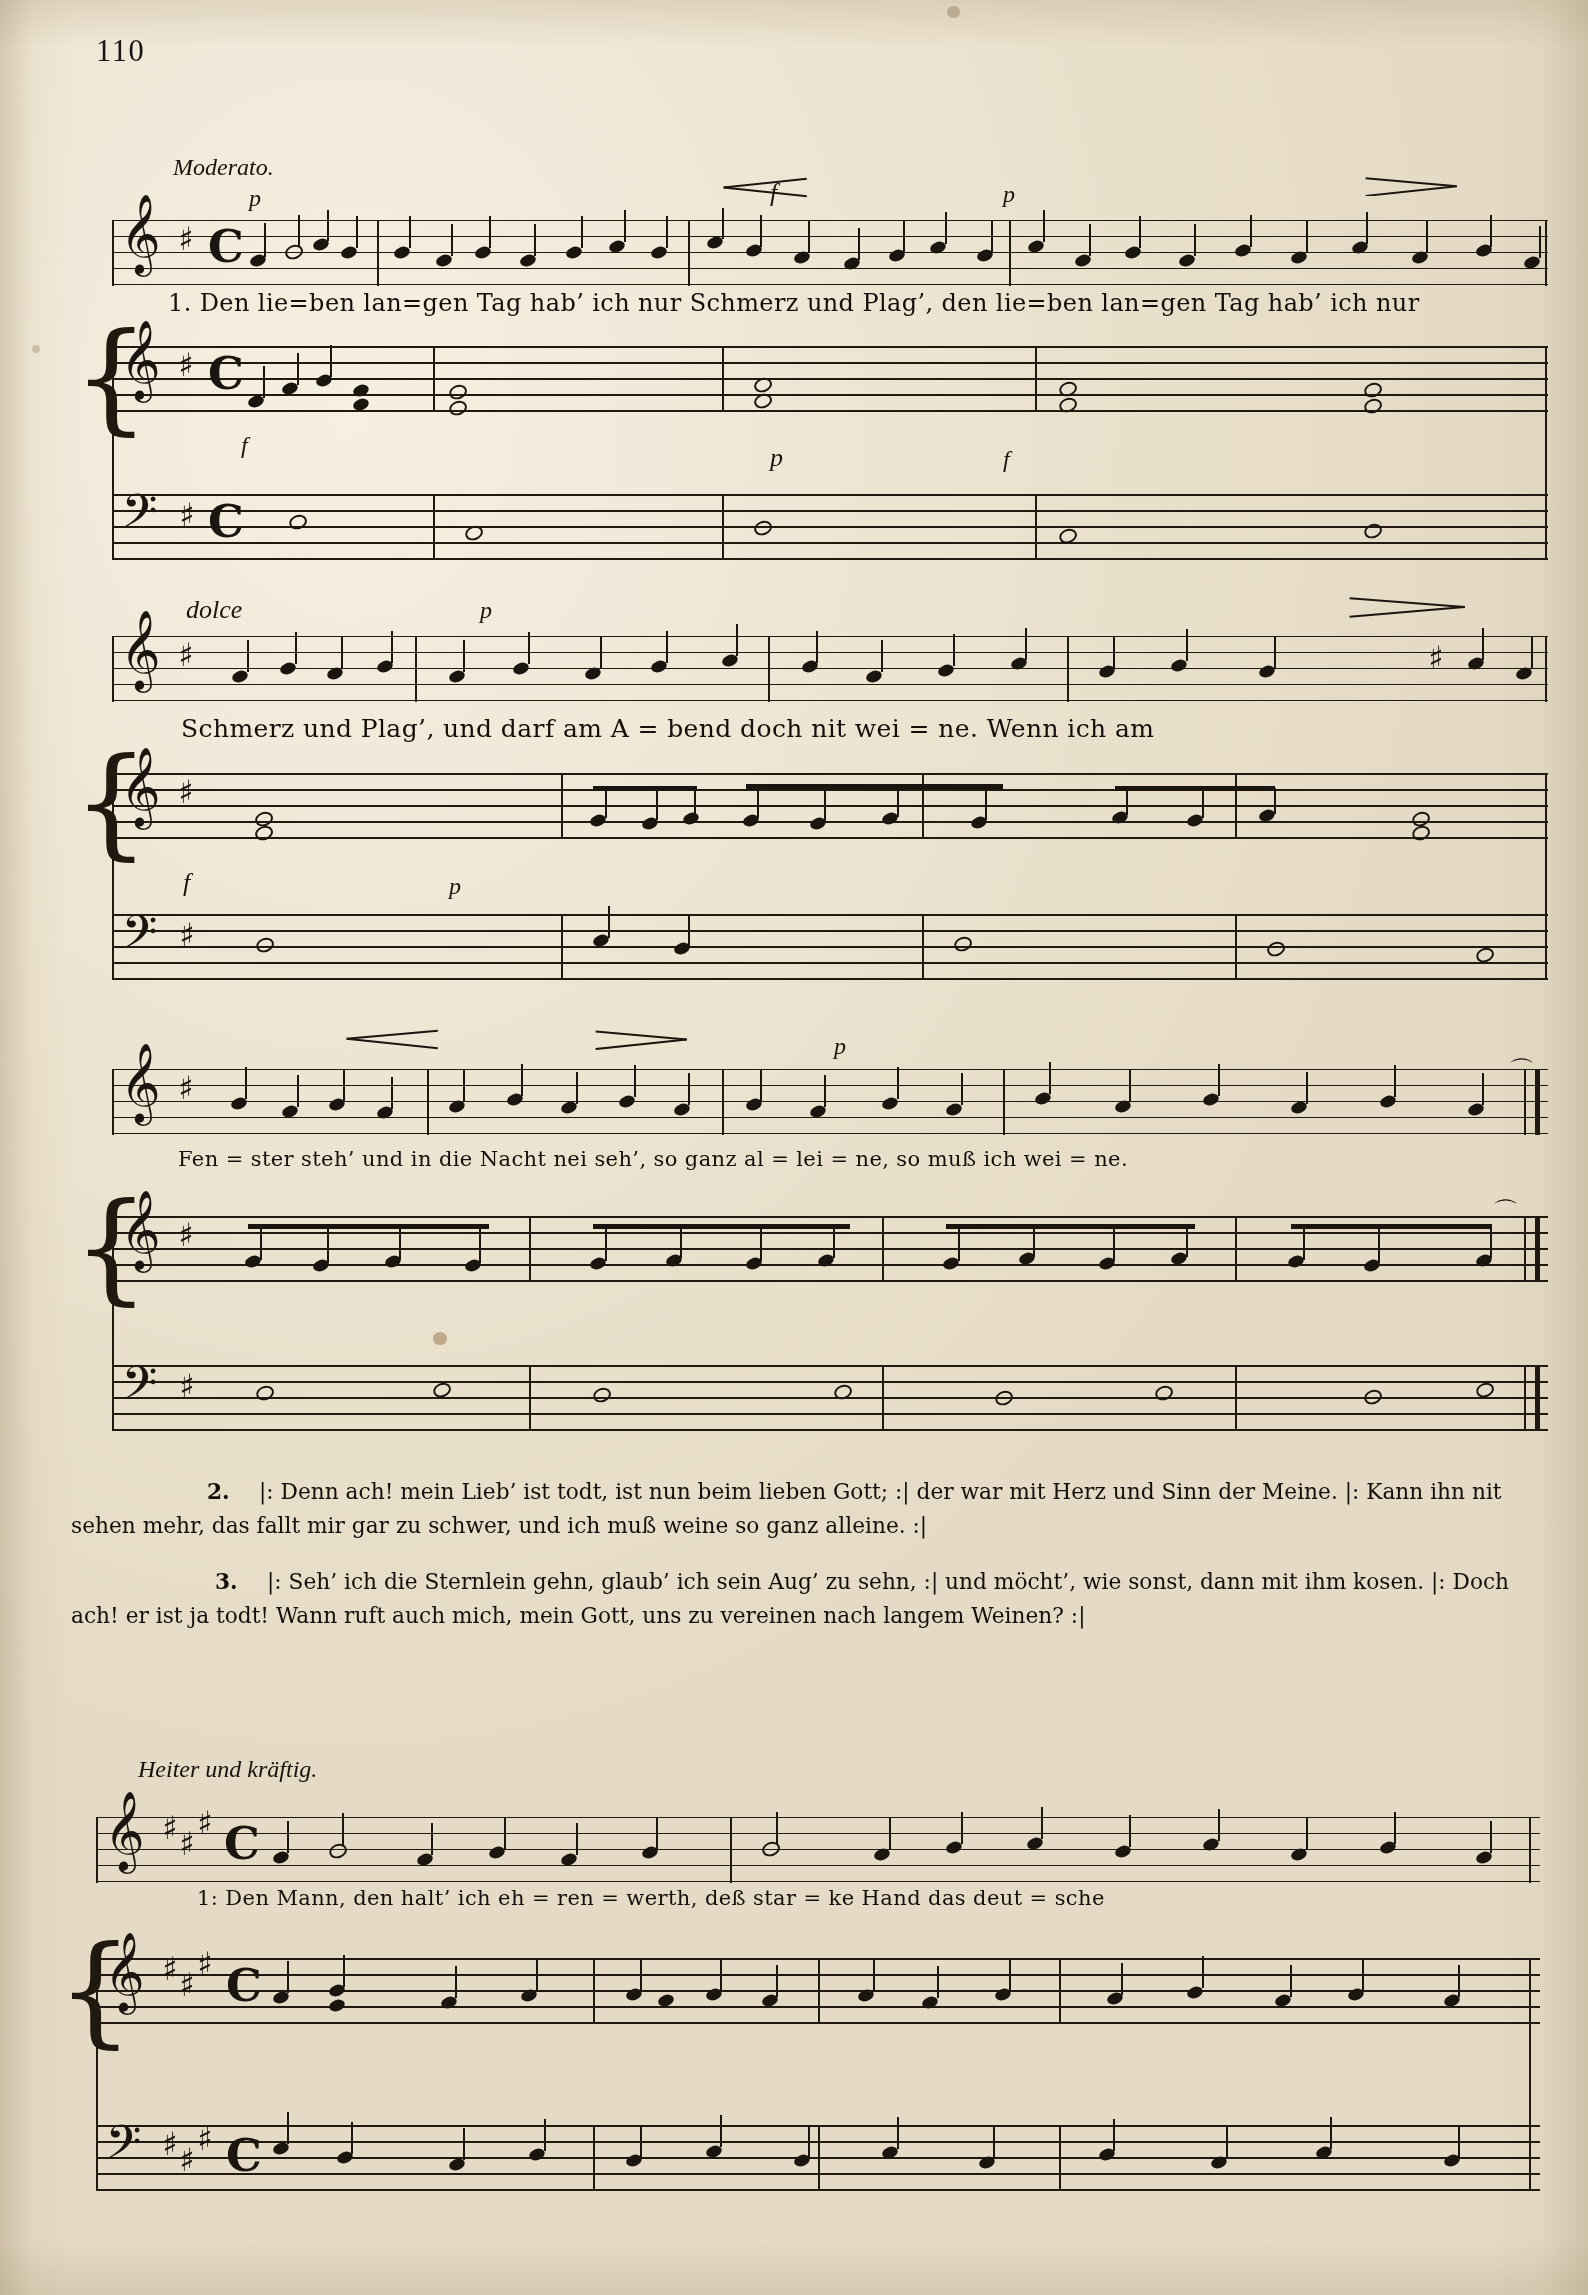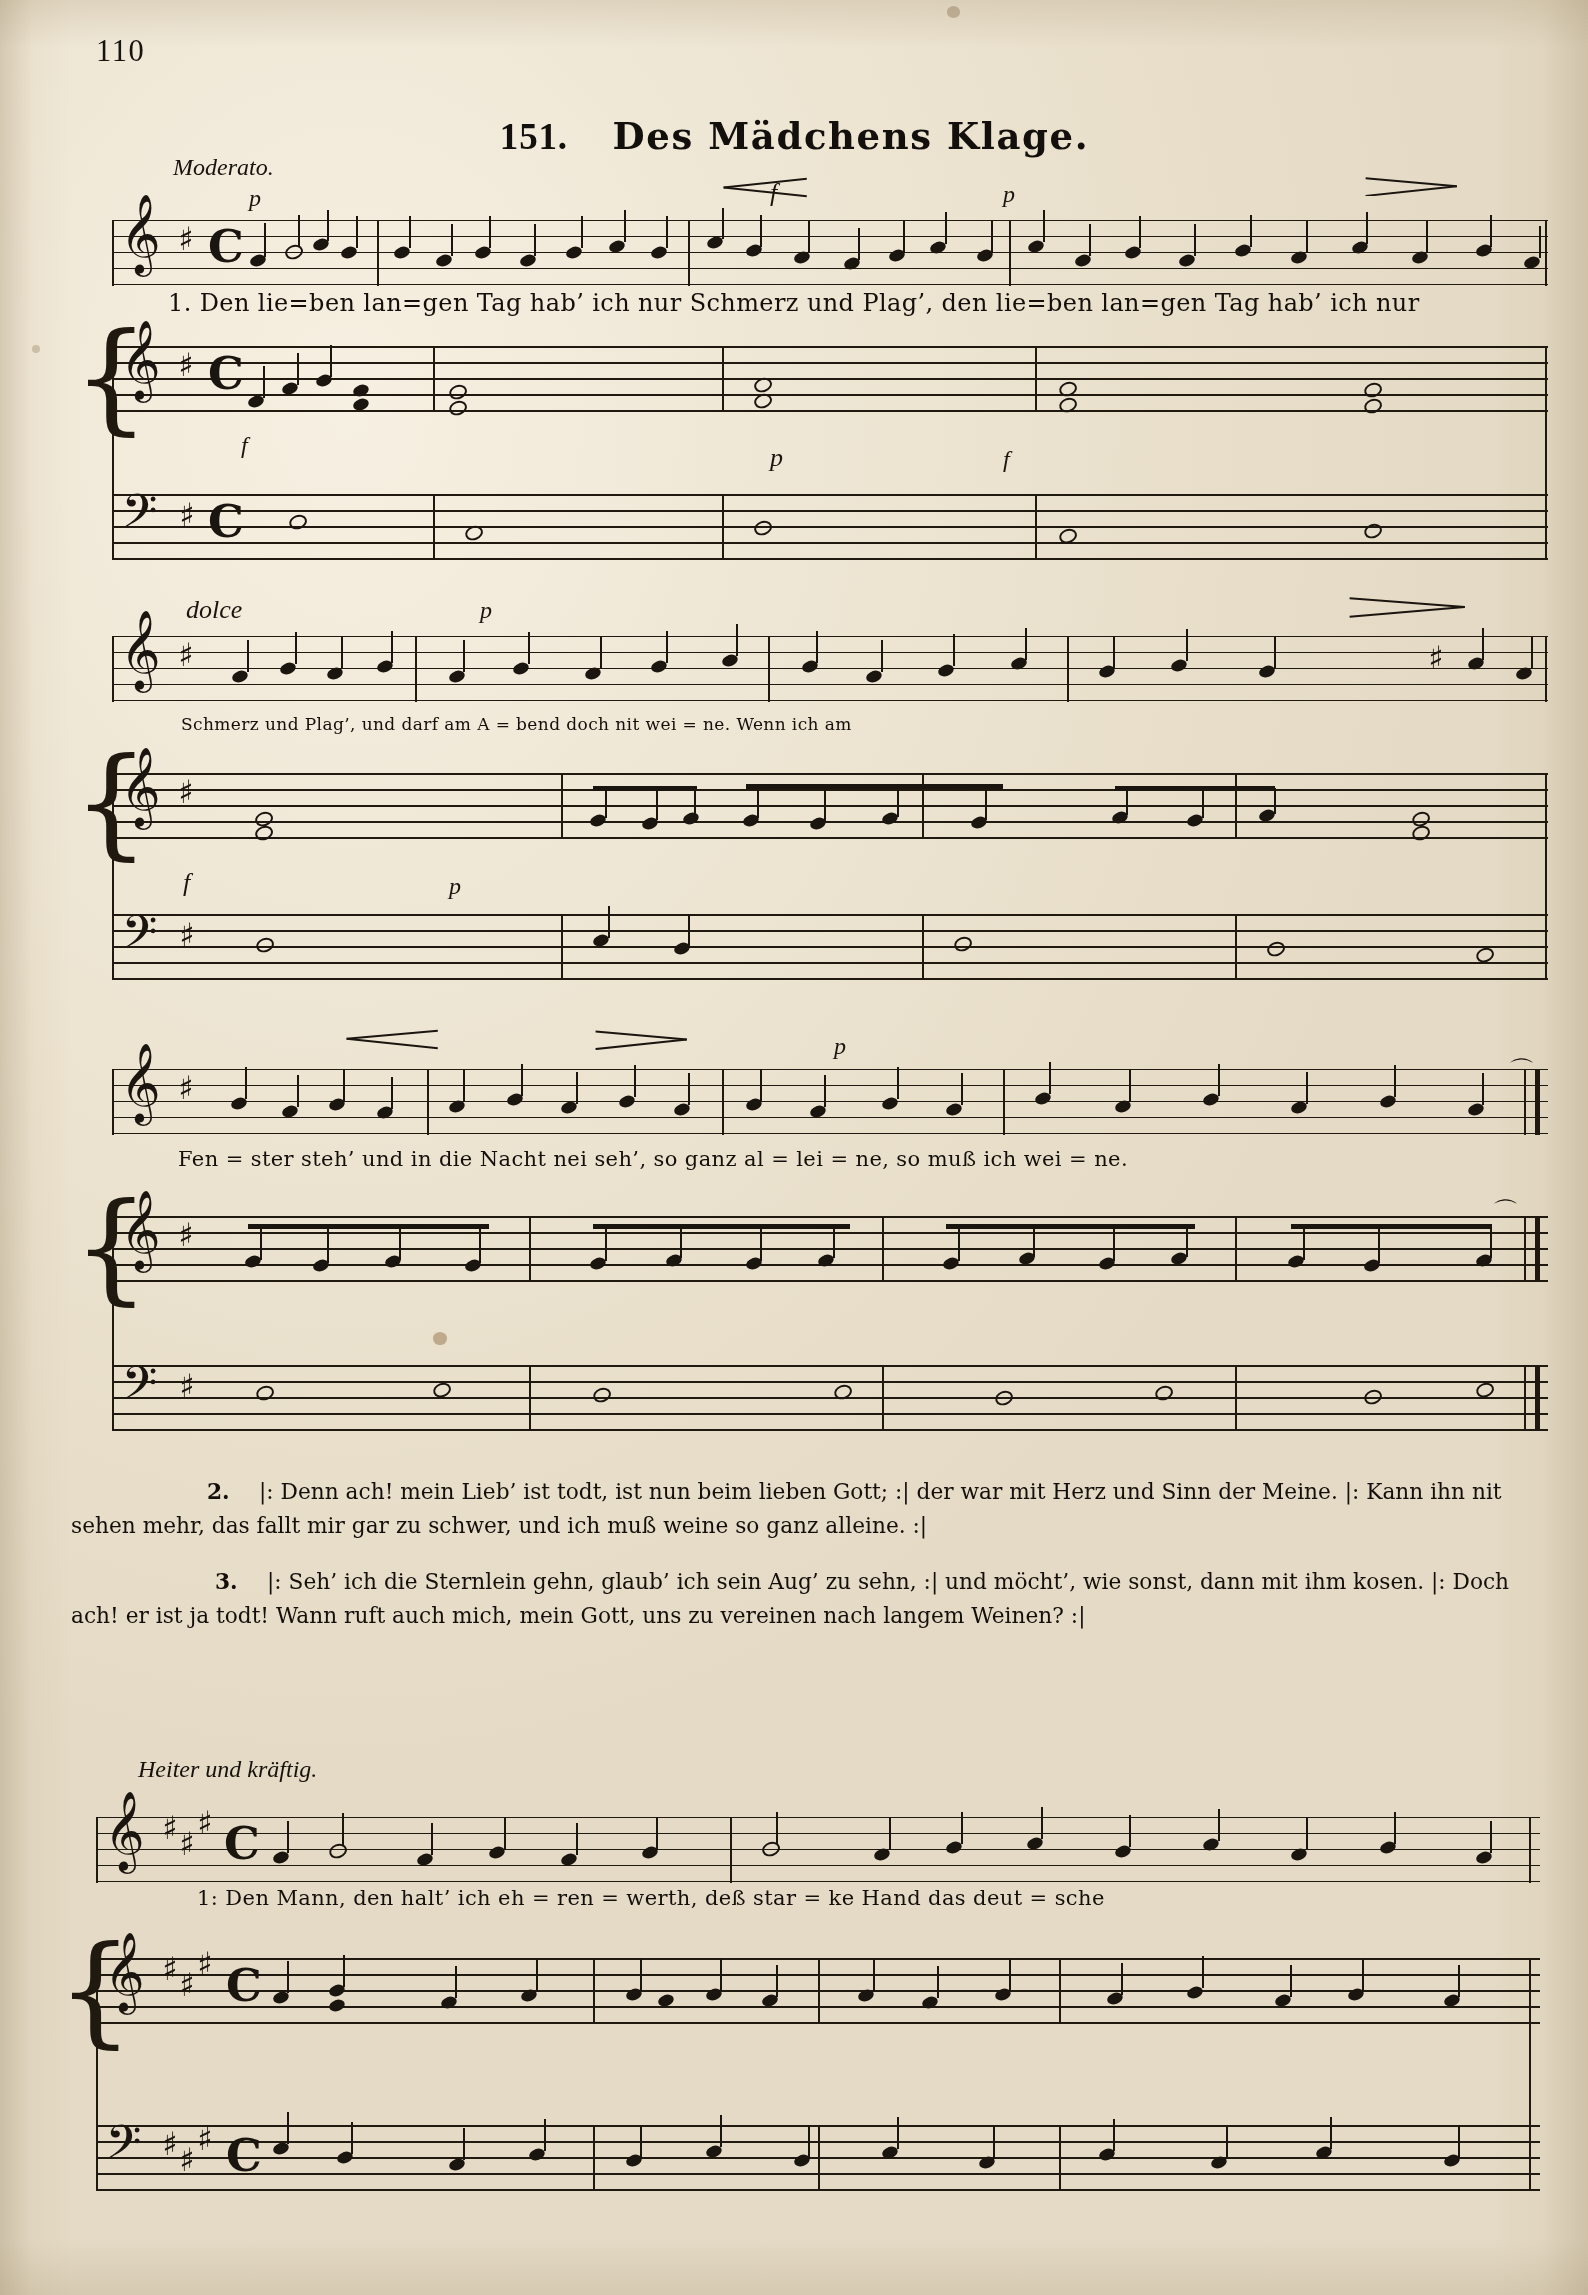--- a/index.html
+++ b/index.html
@@ -195,25 +195,20 @@
   <div class="paper-edge-right"></div>
   <div class="paper-edge-top"></div>
   <div class="paper-edge-bottom"></div>
 
   <div class="blotch" style="left:947px;top:6.4px;width:13px;height:11.2px;background:rgba(120,95,60,0.35);"></div>
   <div class="blotch" style="left:433px;top:1332px;width:14.4px;height:13px;background:rgba(140,105,60,0.45);"></div>
   <div class="blotch" style="left:32px;top:345px;width:8px;height:8px;background:rgba(130,105,70,0.30);"></div>
 
   <div class="page-number">110</div>
 
-  <div class="song-title" style="top:114px;font-size:37px;">
-    <span class="num">151.</span>
-    <span style="display:inline-block;width:19px;"></span>
-    <span class="name">Des Mädchens Klage.</span>
-  </div>
 
   <div class="tempo-mark" style="left:173px;top:154px;font-size:24px;">Moderato.</div>
 
   <div class="system" style="left:112px;top:210px;width:1436px;height:96px;">
     <div class="staff" style="top:9.6px;height:66px;">
       <div class="line" style="top:0px;"></div>
       <div class="line" style="top:16px;"></div>
       <div class="line" style="top:32px;"></div>
       <div class="line" style="top:48px;"></div>
       <div class="line" style="top:64px;"></div>
@@ -423,21 +418,21 @@
 
   <div class="dyn" style="left:186px;top:595px;font-size:26px;">dolce</div>
   <div class="dyn" style="left:480px;top:597px;font-size:24px;">p</div>
   <div class="hairpin" style="left:1348px;top:595px;">
     <svg width="120" height="22.5" viewBox="0 0 150 28">
         <polyline points="2,4 146,15" stroke="#1b1510" stroke-width="2.5" fill="none"></polyline>
         <polyline points="2,27 146,15" stroke="#1b1510" stroke-width="2.5" fill="none"></polyline>
       </svg>
   </div>
 
-  <div class="lyric-line" style="left:181px;top:714px;font-size:17px;letter-spacing:0.4px;">Schmerz und Plag’,       und  darf  am   A = bend  doch  nit  wei = ne.          Wenn  ich  am</div>
+  <div class="lyric-line" style="left:181px;top:714px;font-size:25px;letter-spacing:0.4px;">Schmerz und Plag’,       und  darf  am   A = bend  doch  nit  wei = ne.          Wenn  ich  am</div>
 
   <div class="system" style="left:112px;top:770px;width:1436px;height:225px;">
     <div class="brace" style="left:-39px;top:-16px;">{</div>
     <div class="sysbar" style="left:0;top:3.2px;height:207px;"></div>
     <div class="staff" style="top:3.2px;height:66px;">
       <div class="line" style="top:0px;"></div>
         <div class="line" style="top:16px;"></div>
         <div class="line" style="top:32px;"></div>
         <div class="line" style="top:48px;"></div>
         <div class="line" style="top:64px;"></div>

